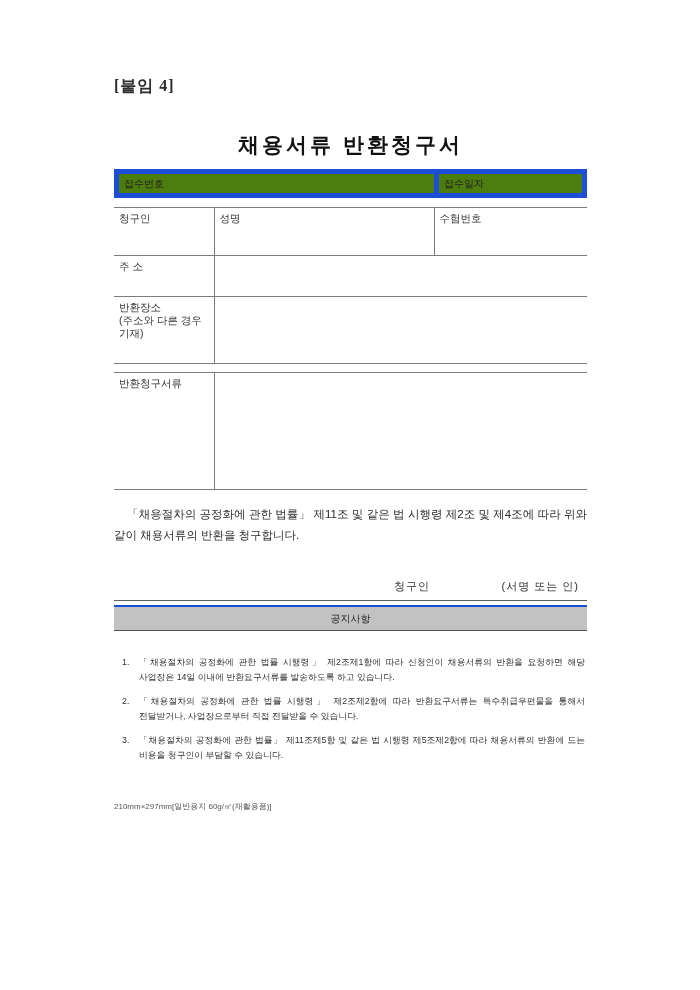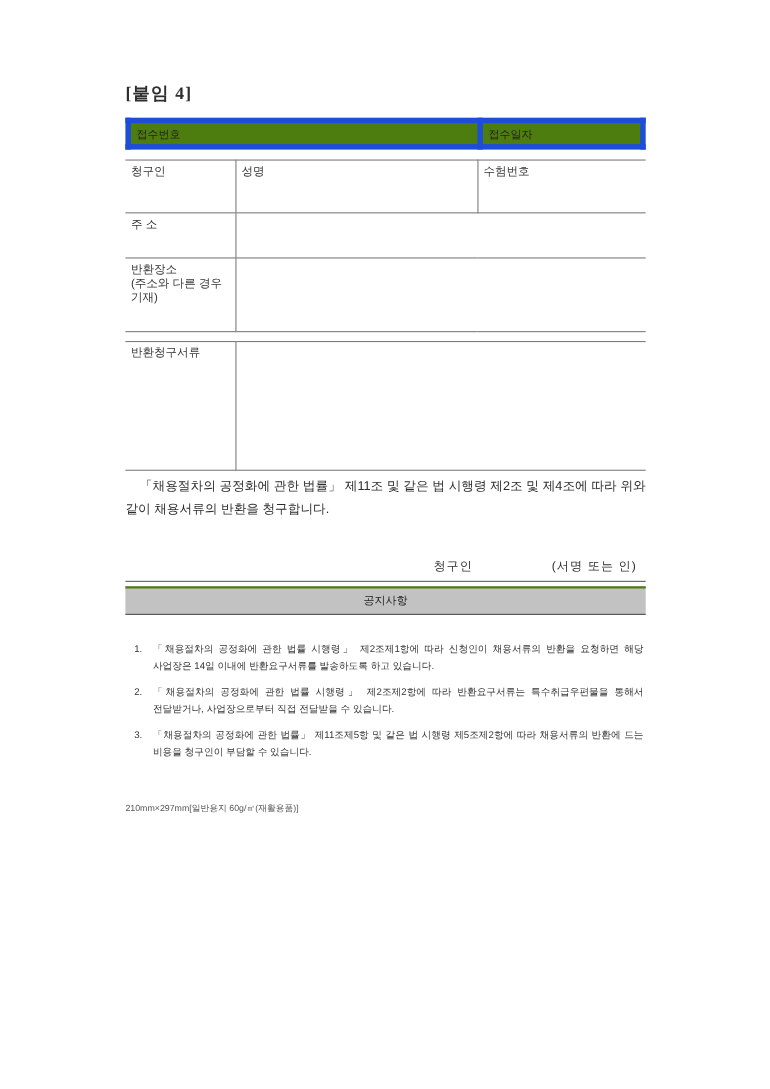--- a/index.html
+++ b/index.html
@@ -75,21 +75,21 @@
   }
   .vdiv { border-right: 1px solid #7d7d7d; }
   .row-claimant td { height: 48px; }
   .row-address td { height: 41px; }
   .row-returnplace td { height: 67px; }
 
   .docs-table { margin-top: 8px; }
   .docs-table td { height: 117px; }
 
   .declaration {
-    margin: 4px 0 0 0;
+    margin: 14px 0 0 0;
     font-size: 11.5px;
     line-height: 21px;
     text-align: justify;
     text-indent: 13px;
     word-break: keep-all;
     color: #2b2b2b;
   }
 
   .date-line {
     margin-top: 14px;
@@ -111,21 +111,21 @@
     letter-spacing: 2px;
     line-height: 17px;
     color: #222;
   }
 
   .divider { margin-top: 5px; border-top: 1px solid #5e5e5e; height: 0; }
 
   .notice-bar {
     margin-top: 4px;
     background: #c2c2c2;
-    border-top: 2px solid #4d7c0f;
+    border-top: 2px solid #1d4ed8;
     border-bottom: 1px solid #4f4f4f;
     height: 26px;
     line-height: 23px;
     text-align: center;
     font-size: 10px;
     color: #222;
   }
 
   .notices { margin-top: 24px; padding: 0 2px 0 8px; }
   .notice-item { display: flex; margin-bottom: 9px; font-size: 8.8px; line-height: 15px; color: #333; }
@@ -141,20 +141,21 @@
   }
 </style>
 </head>
 <body>
 
 <div class="page">
 
   <div class="attach">[붙임 4]</div>
 
 
+  <h1 class="title">채용서류 반환청구서</h1>
 
   <table class="receipt-table">
     <colgroup>
         <col style="width:320px">
         <col>
       </colgroup>
     <tbody>
         <tr>
       <td>접수번호</td>
       <td>접수일자</td>

